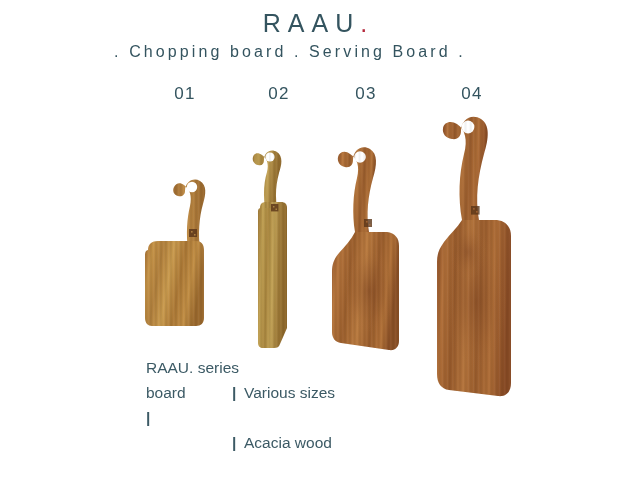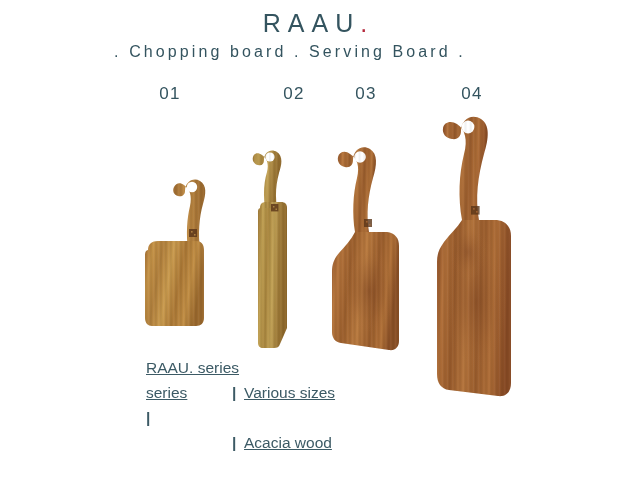--- a/index.html
+++ b/index.html
@@ -76,21 +76,20 @@
     left: 146px;
     top: 355px;
     color: #3c5a65;
     font-size: 15.5px;
     line-height: 25px;
   }
   .spec-row {
     display: flex;
     align-items: flex-start;
     height: 25px;
-    text-decoration: underline;
   }
   .spec-key {
     width: 86px;
     flex: 0 0 86px;
     white-space: nowrap;
   }
   .spec-bar {
     flex: 0 0 auto;
     width: 12px;
     color: #3c5a65;
@@ -106,22 +105,22 @@
 </head>
 <body>
 
 <div id="stage">
 
   <div id="brand-title">
     <span>RAAU</span><span class="dot">.</span>
   </div>
   <div id="subtitle">. Chopping board . Serving Board .</div>
 
-  <div class="num-label" style="left:140px; top:84px;">01</div>
-  <div class="num-label" style="left:264px; top:84px;">02</div>
+  <div class="num-label" style="left:155px; top:84px;">01</div>
+  <div class="num-label" style="left:249px; top:84px;">02</div>
   <div class="num-label" style="left:336px; top:84px;">03</div>
   <div class="num-label" style="left:442px; top:84px;">04</div>
 
   <div class="board" style="left:140px; top:172px;">
     <svg width="82" height="156" viewBox="0 0 82 156">
       <defs>
         <linearGradient id="g1" x1="0" y1="0" x2="1" y2="0.25">
           <stop offset="0%" stop-color="#a97236"></stop>
           <stop offset="14%" stop-color="#c49247"></stop>
           <stop offset="30%" stop-color="#b07f3c"></stop>
@@ -306,21 +305,21 @@
       <rect x="45" y="106" width="1.7" height="1.7" fill="#b06c38" opacity="0.7"></rect>
       <rect x="48" y="109" width="1.7" height="1.7" fill="#b06c38" opacity="0.7"></rect>
     </svg>
   </div>
 
   <div id="spec-block">
     <div class="spec-row">
       <span class="spec-title">RAAU. series</span>
     </div>
     <div class="spec-row">
-      <span class="spec-key">series</span>
+      <span class="spec-key">board</span>
       <span class="spec-bar">|</span>
       <span class="spec-val">Various sizes</span>
     </div>
     <div class="spec-row">
       <span class="spec-bar">|</span>
     </div>
     <div class="spec-row">
       <span class="spec-key"></span>
       <span class="spec-bar">|</span>
       <span class="spec-val">Acacia wood</span>

